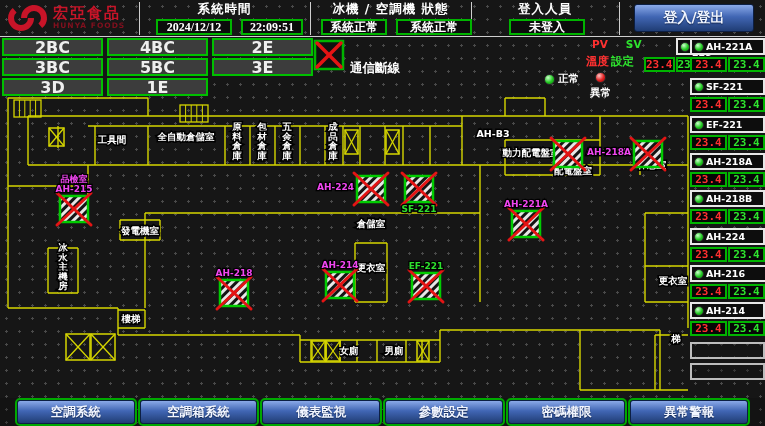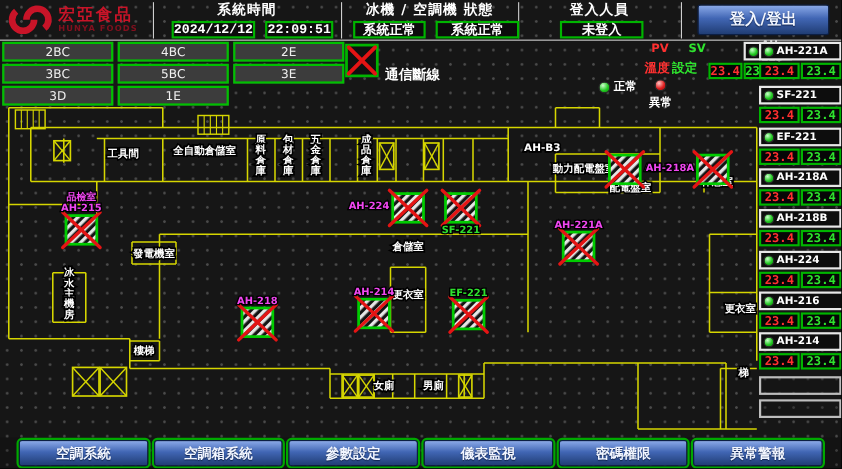--- a/index.html
+++ b/index.html
@@ -12,33 +12,33 @@
     color:#fff;-webkit-font-smoothing:none;
   }
   .abs{position:absolute;}
   
   .hline{position:absolute;left:0;right:0;height:1px;background:#cfcfcf;}
   .vline{position:absolute;width:1px;background:#cfcfcf;top:2px;height:33px;}
   .hdr-label{position:absolute;top:2px;height:15px;display:flex;align-items:center;justify-content:center;
     font-size:12.5px;font-weight:bold;color:#fff;letter-spacing:1px;}
   .gbox{position:absolute;background:#0c0c0c;border:2px solid #00b400;display:flex;align-items:center;justify-content:center;
     font-size:12px;font-weight:bold;color:#fff;box-sizing:border-box;}
-  .mono{font-family:Liberation Mono, monospace;letter-spacing:0;}
+  .mono{font-family:Liberation Serif, serif;letter-spacing:0;}
   .blue-btn{
     background:linear-gradient(180deg,#8aa9e8 0%,#4166b4 45%,#203d74 100%);
     border:1px solid #0c1f44;border-radius:3px;color:#f2f6ff;
     display:flex;align-items:center;justify-content:center;font-weight:bold;cursor:pointer;box-sizing:border-box;
     text-shadow:0 1px 1px #10244e;
   }
   .logo-cn{color:#c81428;font-size:15px;font-weight:bold;letter-spacing:2px;line-height:15px;}
   .logo-en{color:#82101e;font-size:7.5px;font-weight:bold;letter-spacing:1px;}
   
   #zones{position:absolute;left:2px;top:38px;display:grid;grid-template-columns:repeat(3,101px);column-gap:4px;row-gap:2px;}
   .zone-btn{height:14px;background:#3c3c3c;border:2px solid #00c000;color:#efefef;
-    display:flex;align-items:center;justify-content:center;font-size:11px;font-weight:normal;cursor:pointer;}
+    display:flex;align-items:center;justify-content:center;font-size:16px;font-weight:bold;cursor:pointer;}
   
   .lamp{display:inline-block;width:11px;height:11px;border-radius:50%;border:1.5px solid #2a2a2a;box-sizing:border-box;}
   .lamp.g{background:radial-gradient(circle at 35% 30%,#ccffcc,#22c822 55%,#0a7a0a);} 
   .lamp.r{background:radial-gradient(circle at 35% 30%,#ffc4c4,#e02020 55%,#8a0a0a);} 
   .leg-row{position:absolute;display:flex;align-items:center;gap:3px;font-size:10.5px;font-weight:bold;}
   
   .unit-name{position:absolute;background:#0d0d0d;border:2px solid #e8e8e8;box-sizing:border-box;
     display:flex;align-items:center;gap:2px;padding-left:2px;color:#fff;font-weight:bold;font-size:9.5px;cursor:pointer;}
   .unit-name .lamp{width:10px;height:10px;flex:0 0 auto;}
   .unit-vals{position:absolute;display:flex;gap:1px;box-sizing:border-box;}
@@ -340,19 +340,19 @@
         <div class="val pv">23.4</div>
         <div class="val sv">23.4</div>
       </div>
       <div class="empty-slot" style="left: 690px; top: 342px; width: 75px; height: 17px;"></div>
       <div class="empty-slot" style="left: 690px; top: 363px; width: 75px; height: 17px;"></div>
     </div>
 
   <div id="footer">
       <div class="blue-btn f-btn">空調系統</div>
       <div class="blue-btn f-btn">空調箱系統</div>
+      <div class="blue-btn f-btn">儀表監視</div>
       <div class="blue-btn f-btn">參數設定</div>
-      <div class="blue-btn f-btn">儀表監視</div>
       <div class="blue-btn f-btn">密碼權限</div>
       <div class="blue-btn f-btn">異常警報</div>
     </div>
 
 </div>
 
 </body></html>

